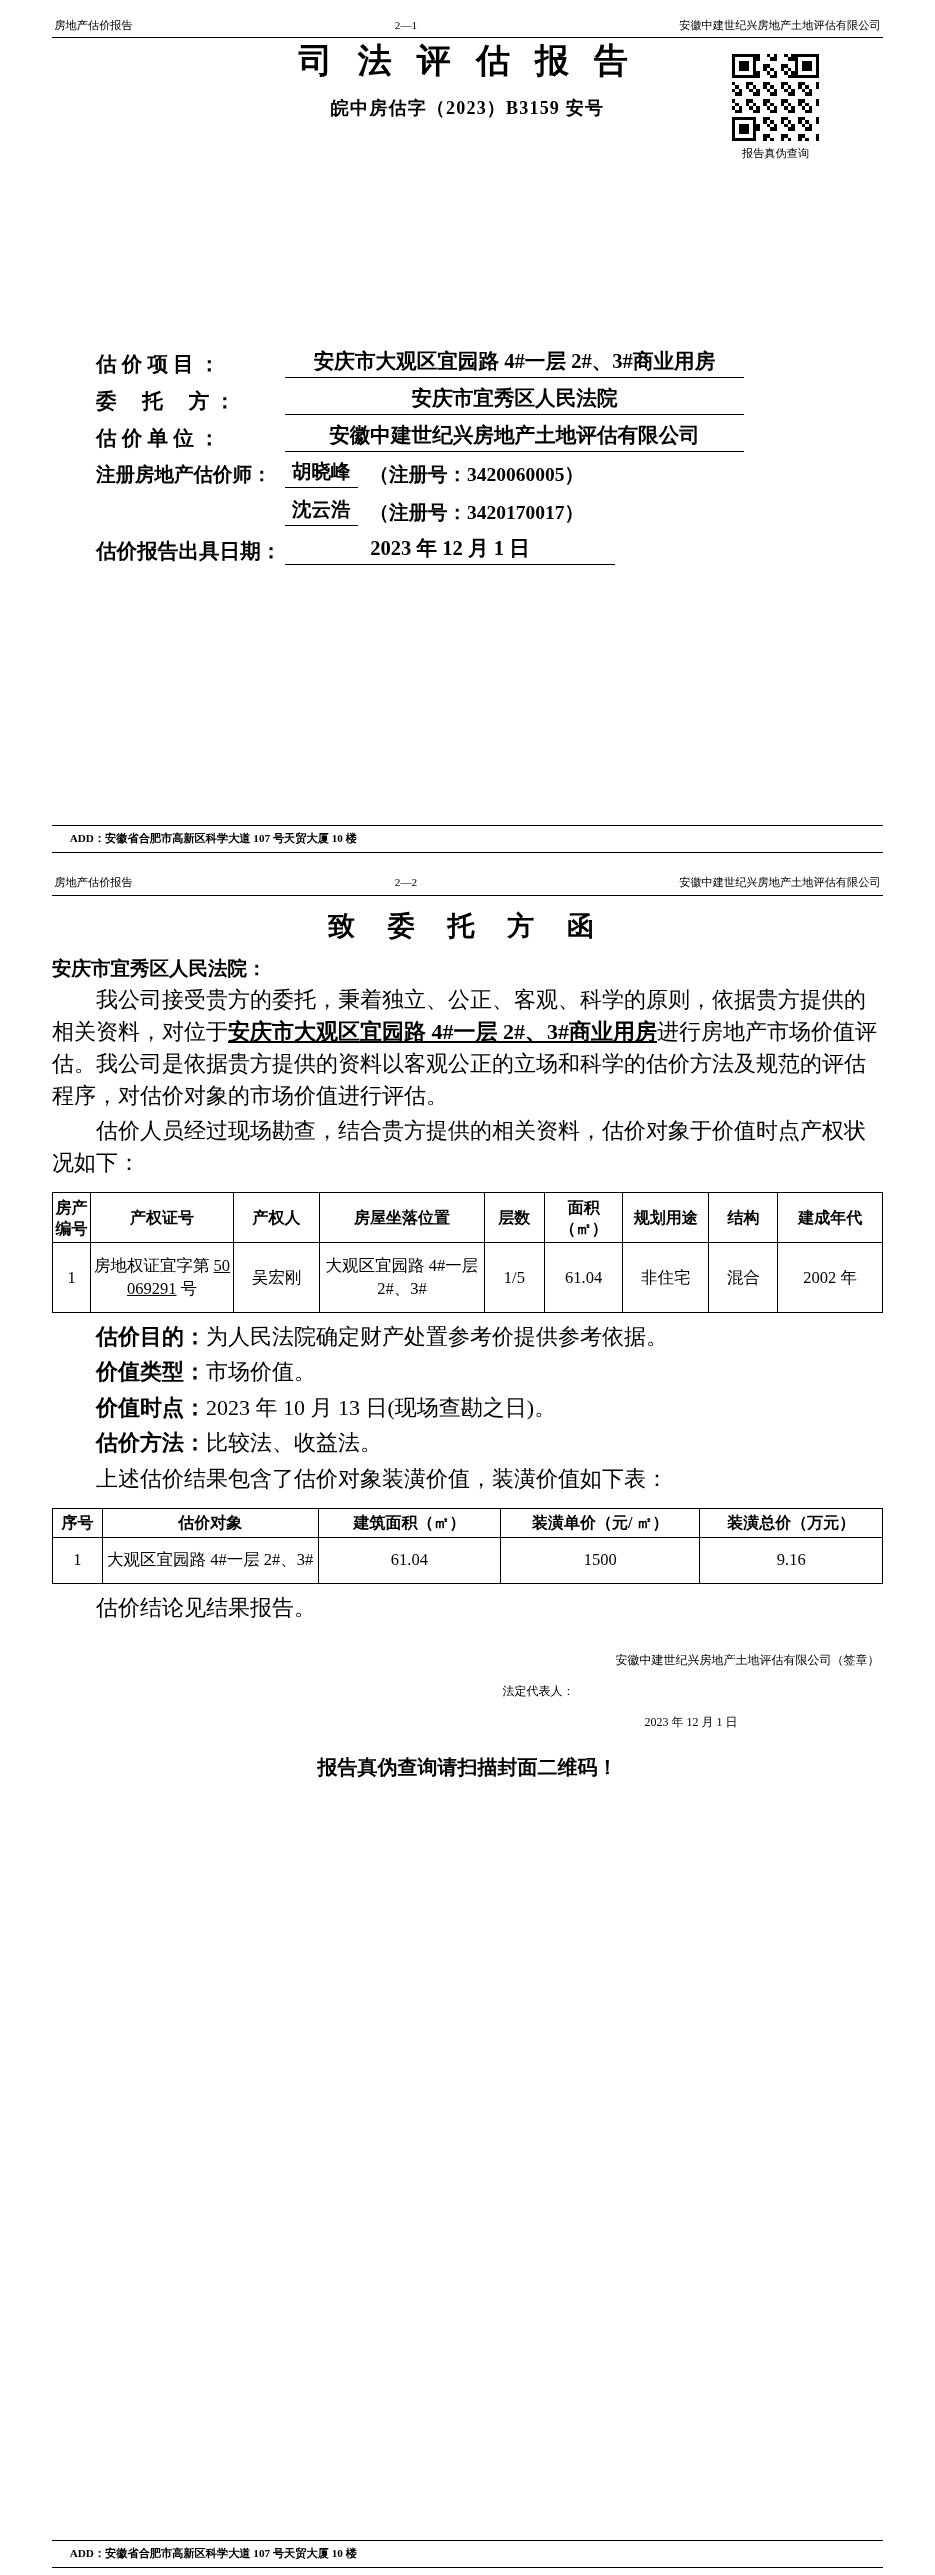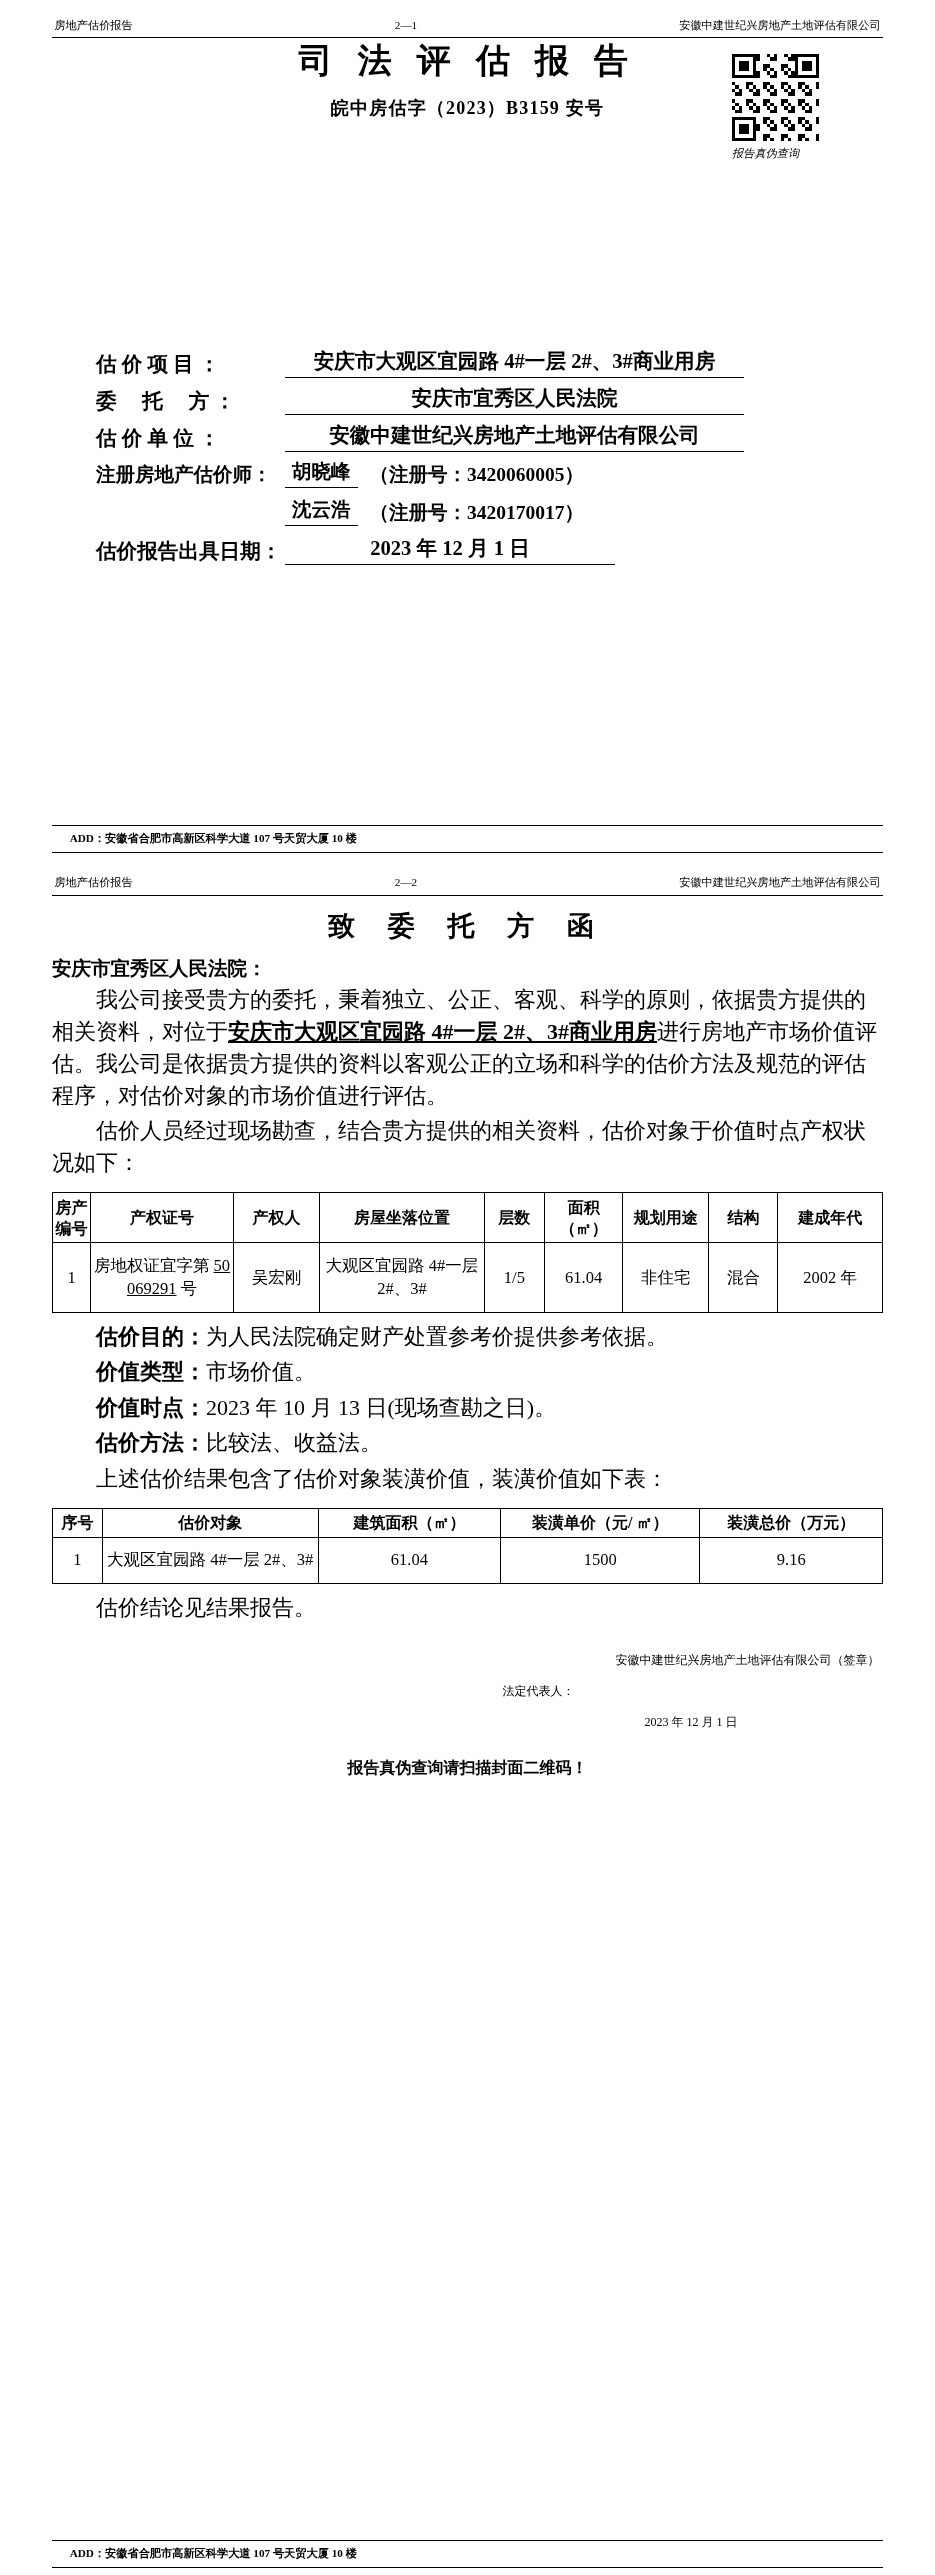--- a/index.html
+++ b/index.html
@@ -25,21 +25,21 @@
     justify-content: space-between;
     align-items: baseline;
     font-size: 11.2px;
     padding: 0 2.4px 4.7px 2.4px;
     border-bottom: 1.2px solid #000;
     flex: none;
   }
 
   .qr-wrap { position: absolute; top: 54px; right: 116px; width: 87px; }
   .qr-wrap svg { width: 87px; height: 87px; display: block; fill: #000; shape-rendering: crispEdges; }
-  .qr-cap { font-size: 11.2px; margin-top: 4.7px; text-align: left; white-space: nowrap; font-style: italic; }
+  .qr-cap { font-size: 11.2px; margin-top: 4.7px; text-align: center; white-space: nowrap; }
 
   .cover-title {
     text-align: center;
     font-size: 34px;
     font-weight: bold;
     letter-spacing: 8.3px;
     line-height: 45px;
     white-space: nowrap;
   }
   .cover-title1 { margin-top: 147px; }
@@ -101,21 +101,21 @@
   th, td { border: 1.2px solid #000; text-align: center; vertical-align: middle; word-break: break-all; }
   th { font-size: 16px; font-weight: bold; line-height: 21px; padding: 3.5px 1.8px; }
   td { font-size: 16.5px; line-height: 23.6px; padding: 10.6px 2.4px; }
 
   .sig { margin: 17.7px 3.5px 0 auto; width: 377px; font-size: 12px; line-height: 31px; }
   .sig-company { text-align: right; white-space: nowrap; }
   .sig-rep { text-align: left; }
   .sig-date { text-align: center; }
   .qr-note {
     text-align: center;
-    font-size: 16px;
+    font-size: 20px;
     font-weight: bold;
     margin-top: 15.3px;
     line-height: 29.5px;
   }
 </style>
 </head>
 <body>
 
 <div class="sheet sheet1">
 

